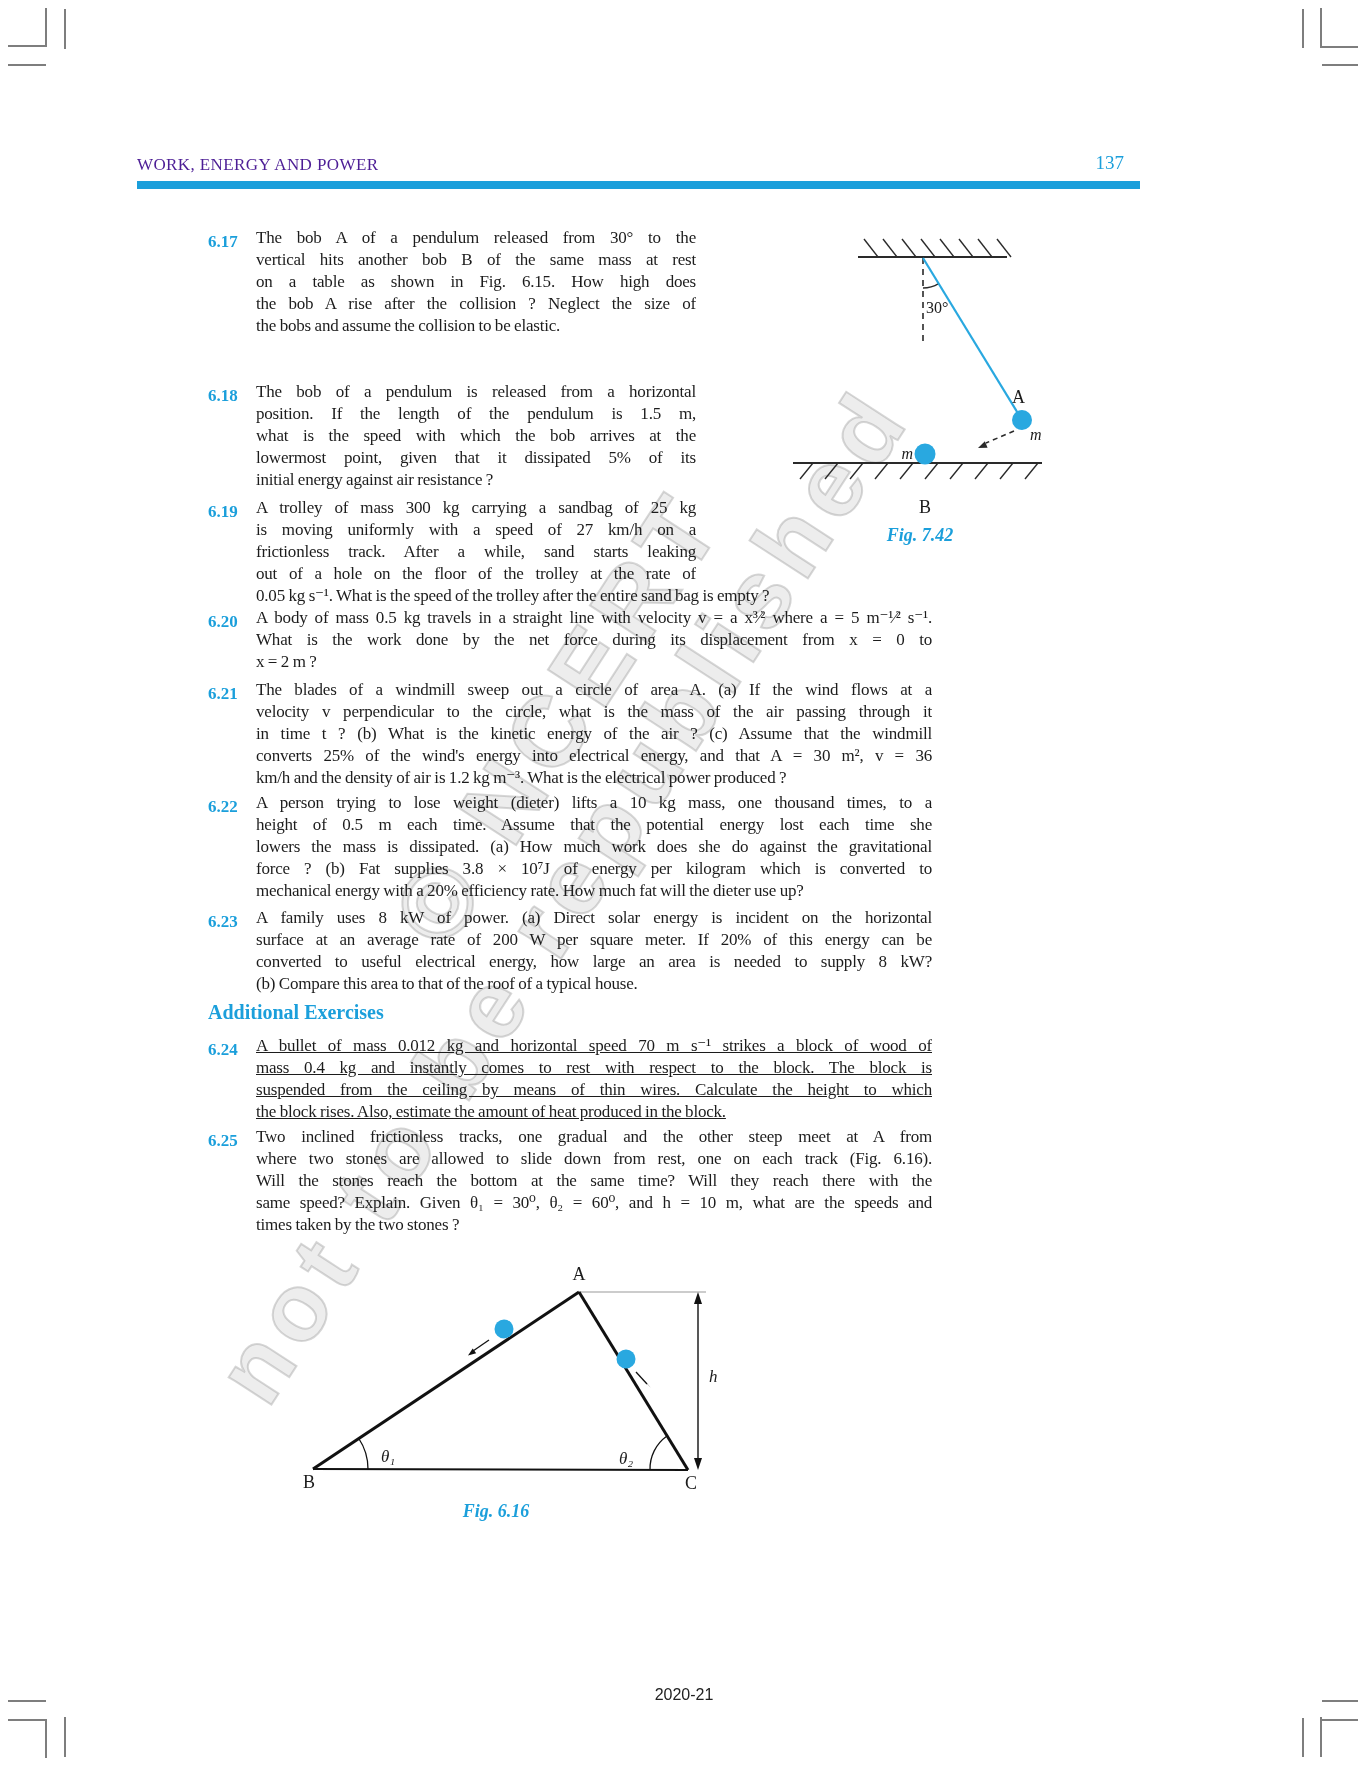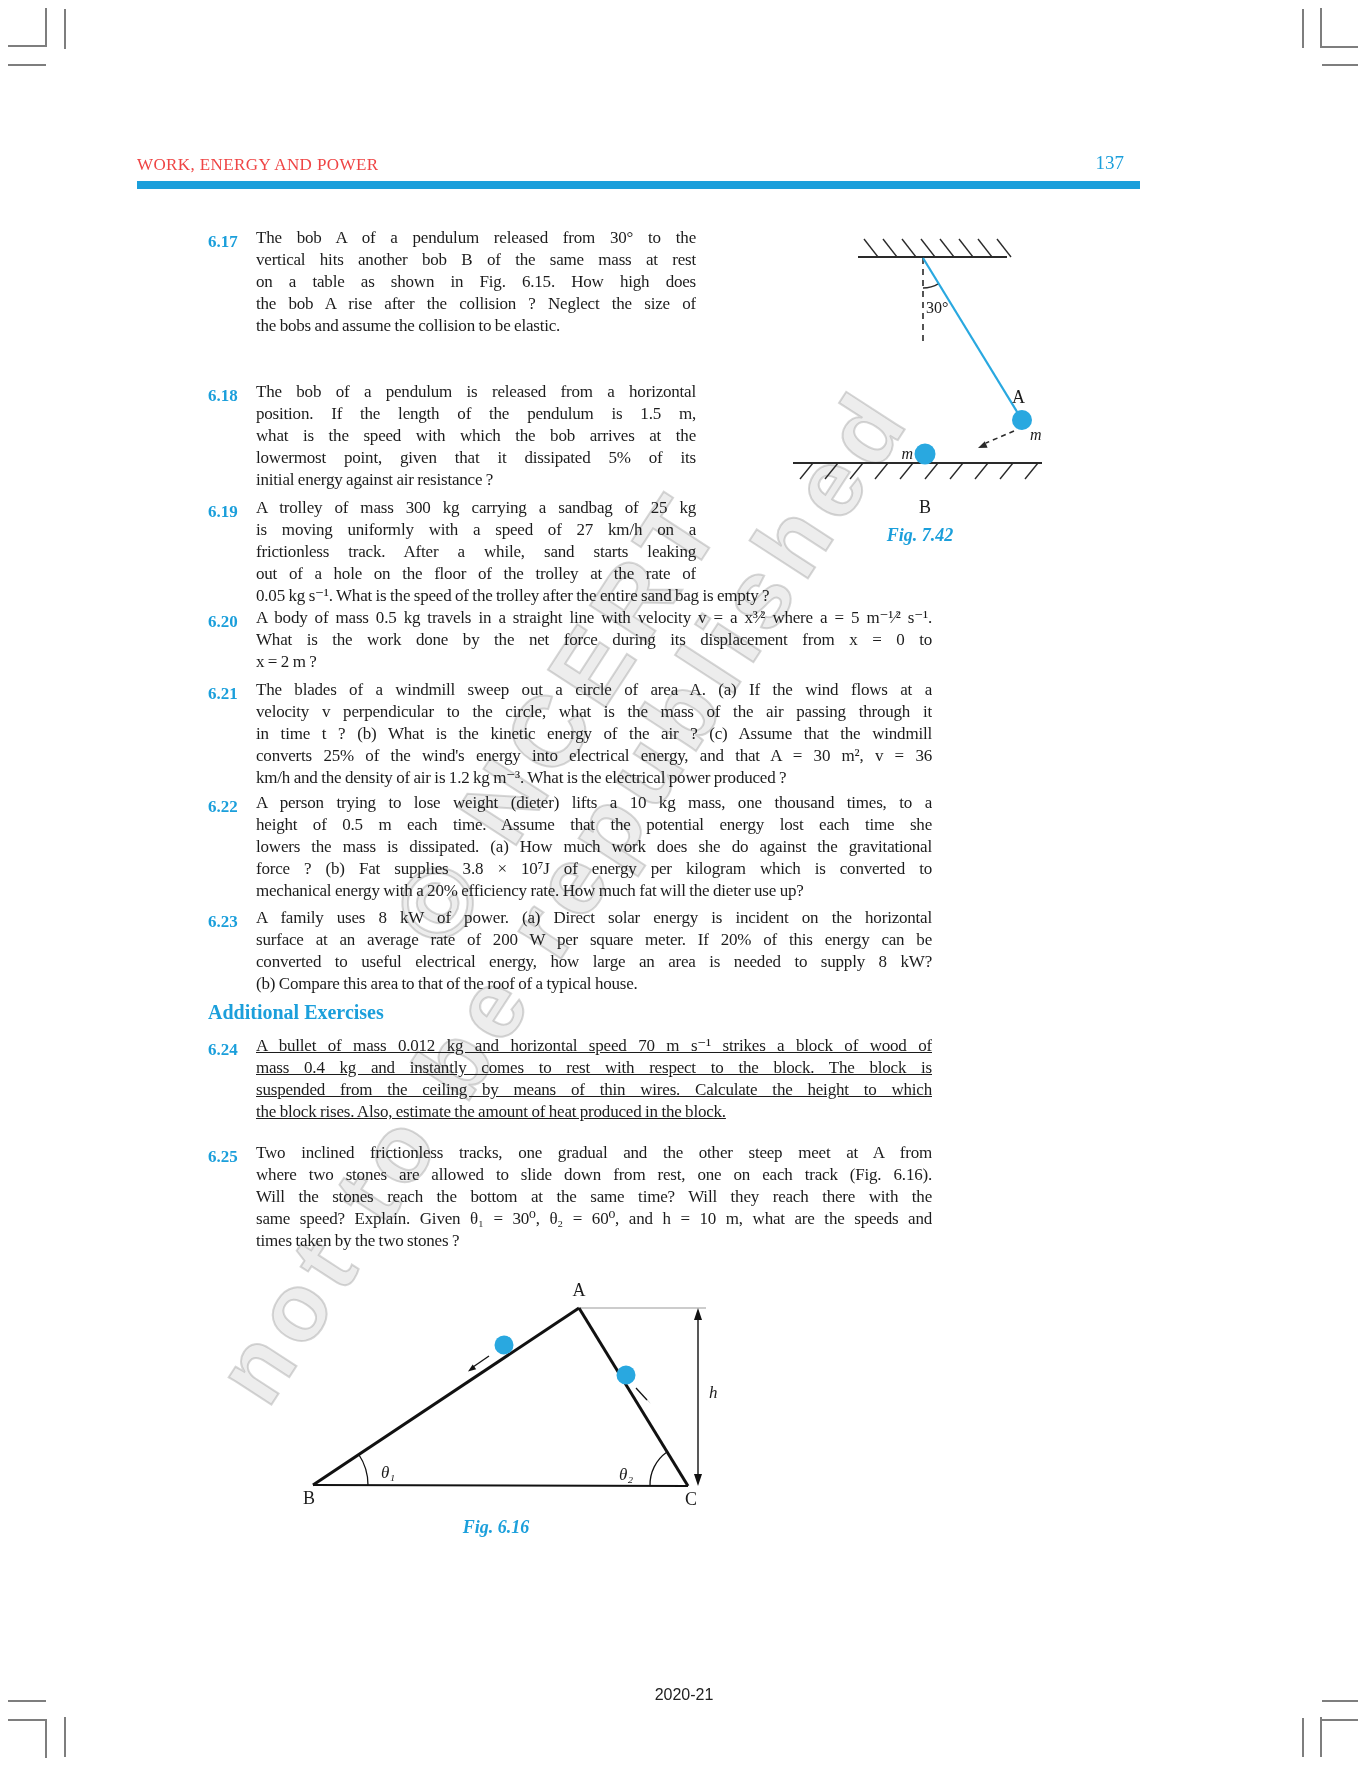--- a/index.html
+++ b/index.html
@@ -8,35 +8,35 @@
   
   .cm{position:absolute;background:#7e7e7e;}
   
   .wm{position:absolute;font-family:"Liberation Sans","DejaVu Sans",sans-serif;font-weight:bold;
       color:rgba(145,145,145,0.16);-webkit-text-stroke:2px rgba(150,150,150,0.38);
       white-space:nowrap;z-index:0;letter-spacing:10px;}
   #wm-copyright{left:300px;top:660px;font-size:100px;transform:rotate(-57deg);}
   #wm-notice{left:-30px;top:840px;font-size:96px;transform:rotate(-57deg);}
   
   #header{position:absolute;left:137px;top:152px;width:1003px;height:40px;z-index:2;}
-  #header .title{position:absolute;left:0;top:3px;font-size:17px;letter-spacing:0.4px;color:#ef4444;}
+  #header .title{position:absolute;left:0;top:3px;font-size:17px;letter-spacing:0.4px;color:#4c1d95;}
   #header .pagenum{position:absolute;right:16px;top:0;font-size:19px;color:#1b9fdb;}
   #rule{position:absolute;left:137px;top:181px;width:1003px;height:8px;background:#1b9fdb;z-index:2;}
   
   #content{position:absolute;left:137px;top:227px;width:1003px;z-index:1;}
   .ex{position:relative;padding-left:119px;}
   .num{position:absolute;left:71px;top:4px;width:46px;font-weight:bold;color:#1b9fdb;
        font-size:17px;line-height:22px;}
   .l{font-size:17px;line-height:22px;height:22px;overflow:hidden;width:676px;
      text-align:justify;text-align-last:justify;letter-spacing:-0.2px;word-spacing:-0.5px;}
   .l.n{width:440px;}
   .l.e{text-align:right;text-align-last:left;}
   .ex-618{margin-top:44px;} .ex-619{margin-top:6px;} .ex-620{margin-top:0;}
   .ex-621{margin-top:6px;}  .ex-622{margin-top:3px;} .ex-623{margin-top:5px;}
-  .ex-624{margin-top:12px;text-decoration:underline;}  .ex-625{margin-top:19px;}
+  .ex-624{margin-top:12px;text-decoration:underline;}  .ex-625{margin-top:3px;}
   .add-head{margin-top:6px;margin-left:71px;font-weight:bold;color:#1b9fdb;
             font-size:20px;line-height:22px;}
   
   #fig615{position:absolute;left:780px;top:225px;width:280px;height:330px;z-index:1;}
   .figcap{text-align:center;color:#1b9fdb;font-weight:bold;font-style:italic;
           font-size:18px;line-height:22px;}
   #fig616wrap{margin-left:124px;margin-top:26px;width:470px;}
   #fig616wrap .figcap{margin-top:4px;}
   svg text{font-family:"Liberation Serif","DejaVu Serif",serif;fill:#1c1c1c;}
   .it{font-style:italic;}

